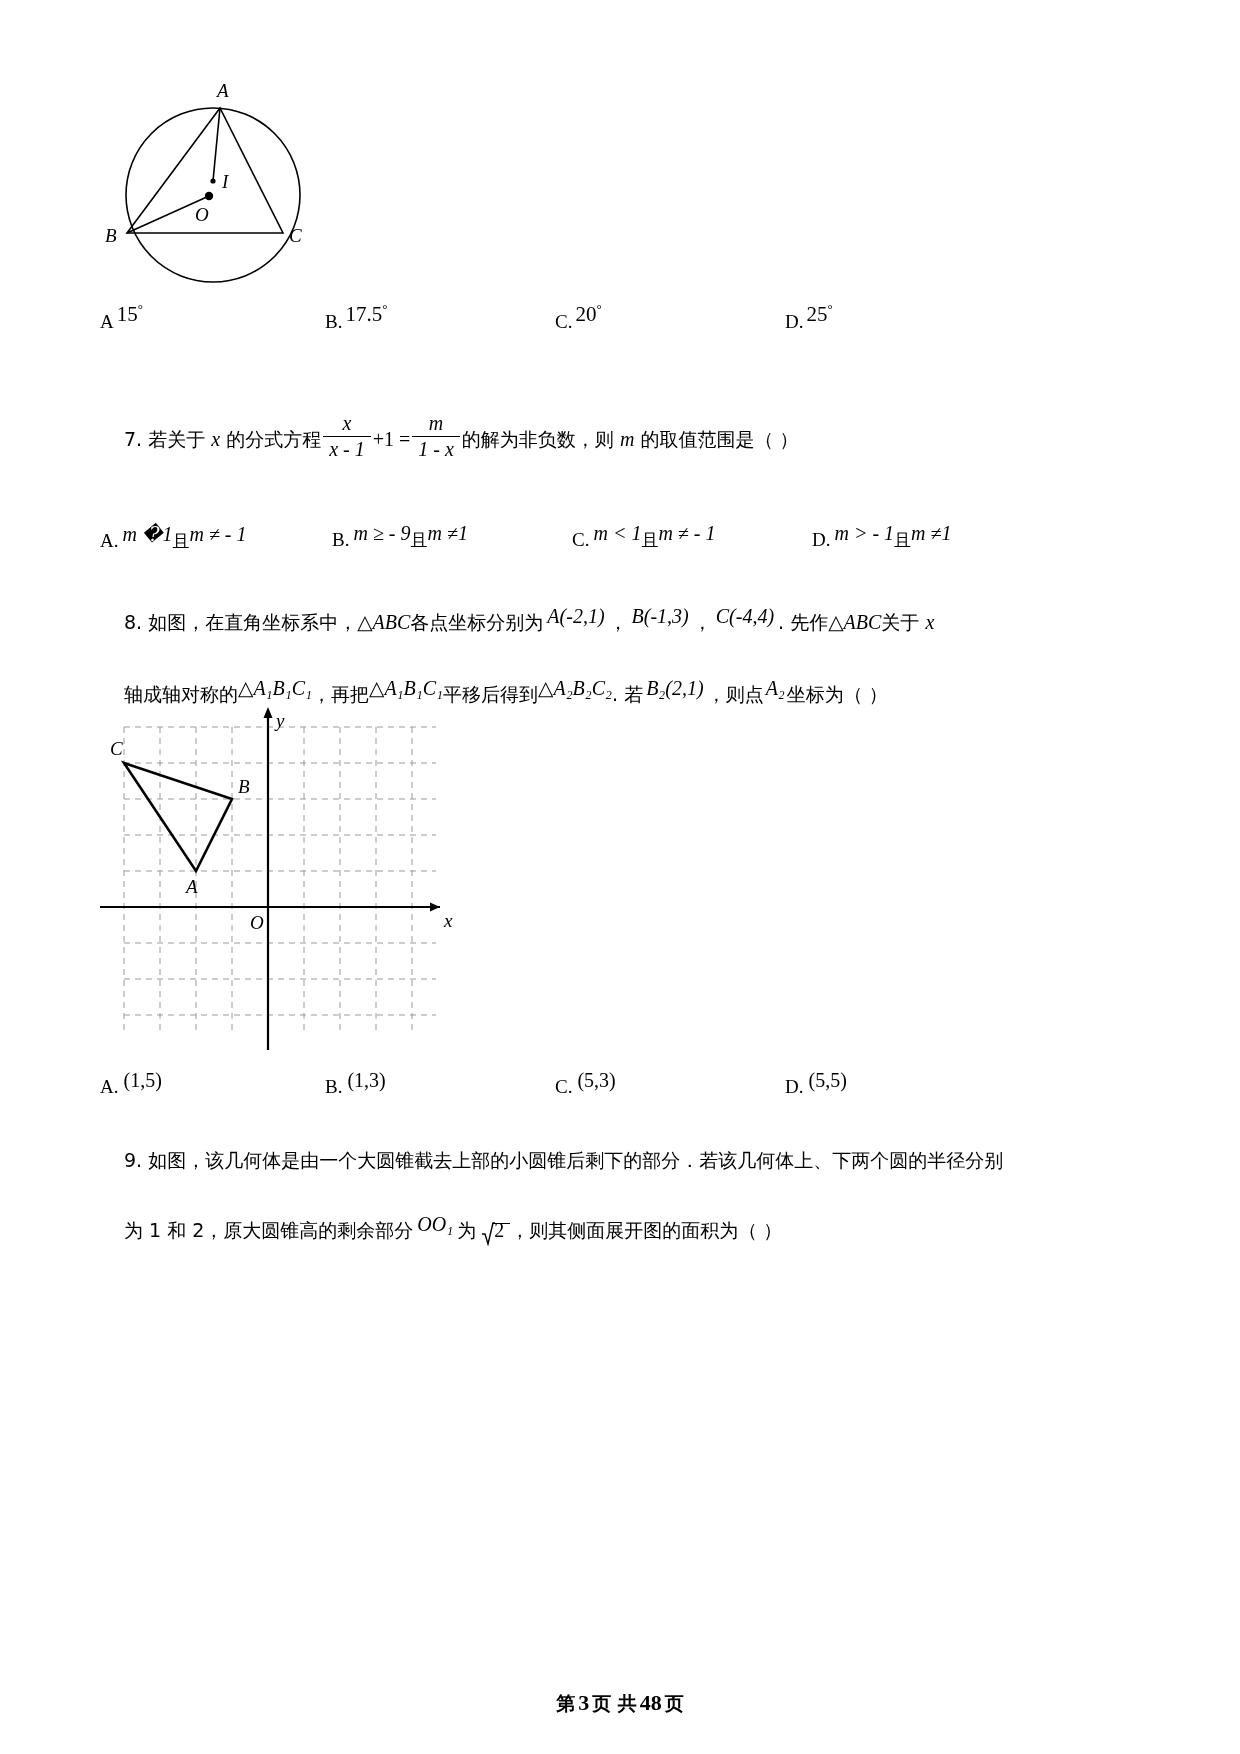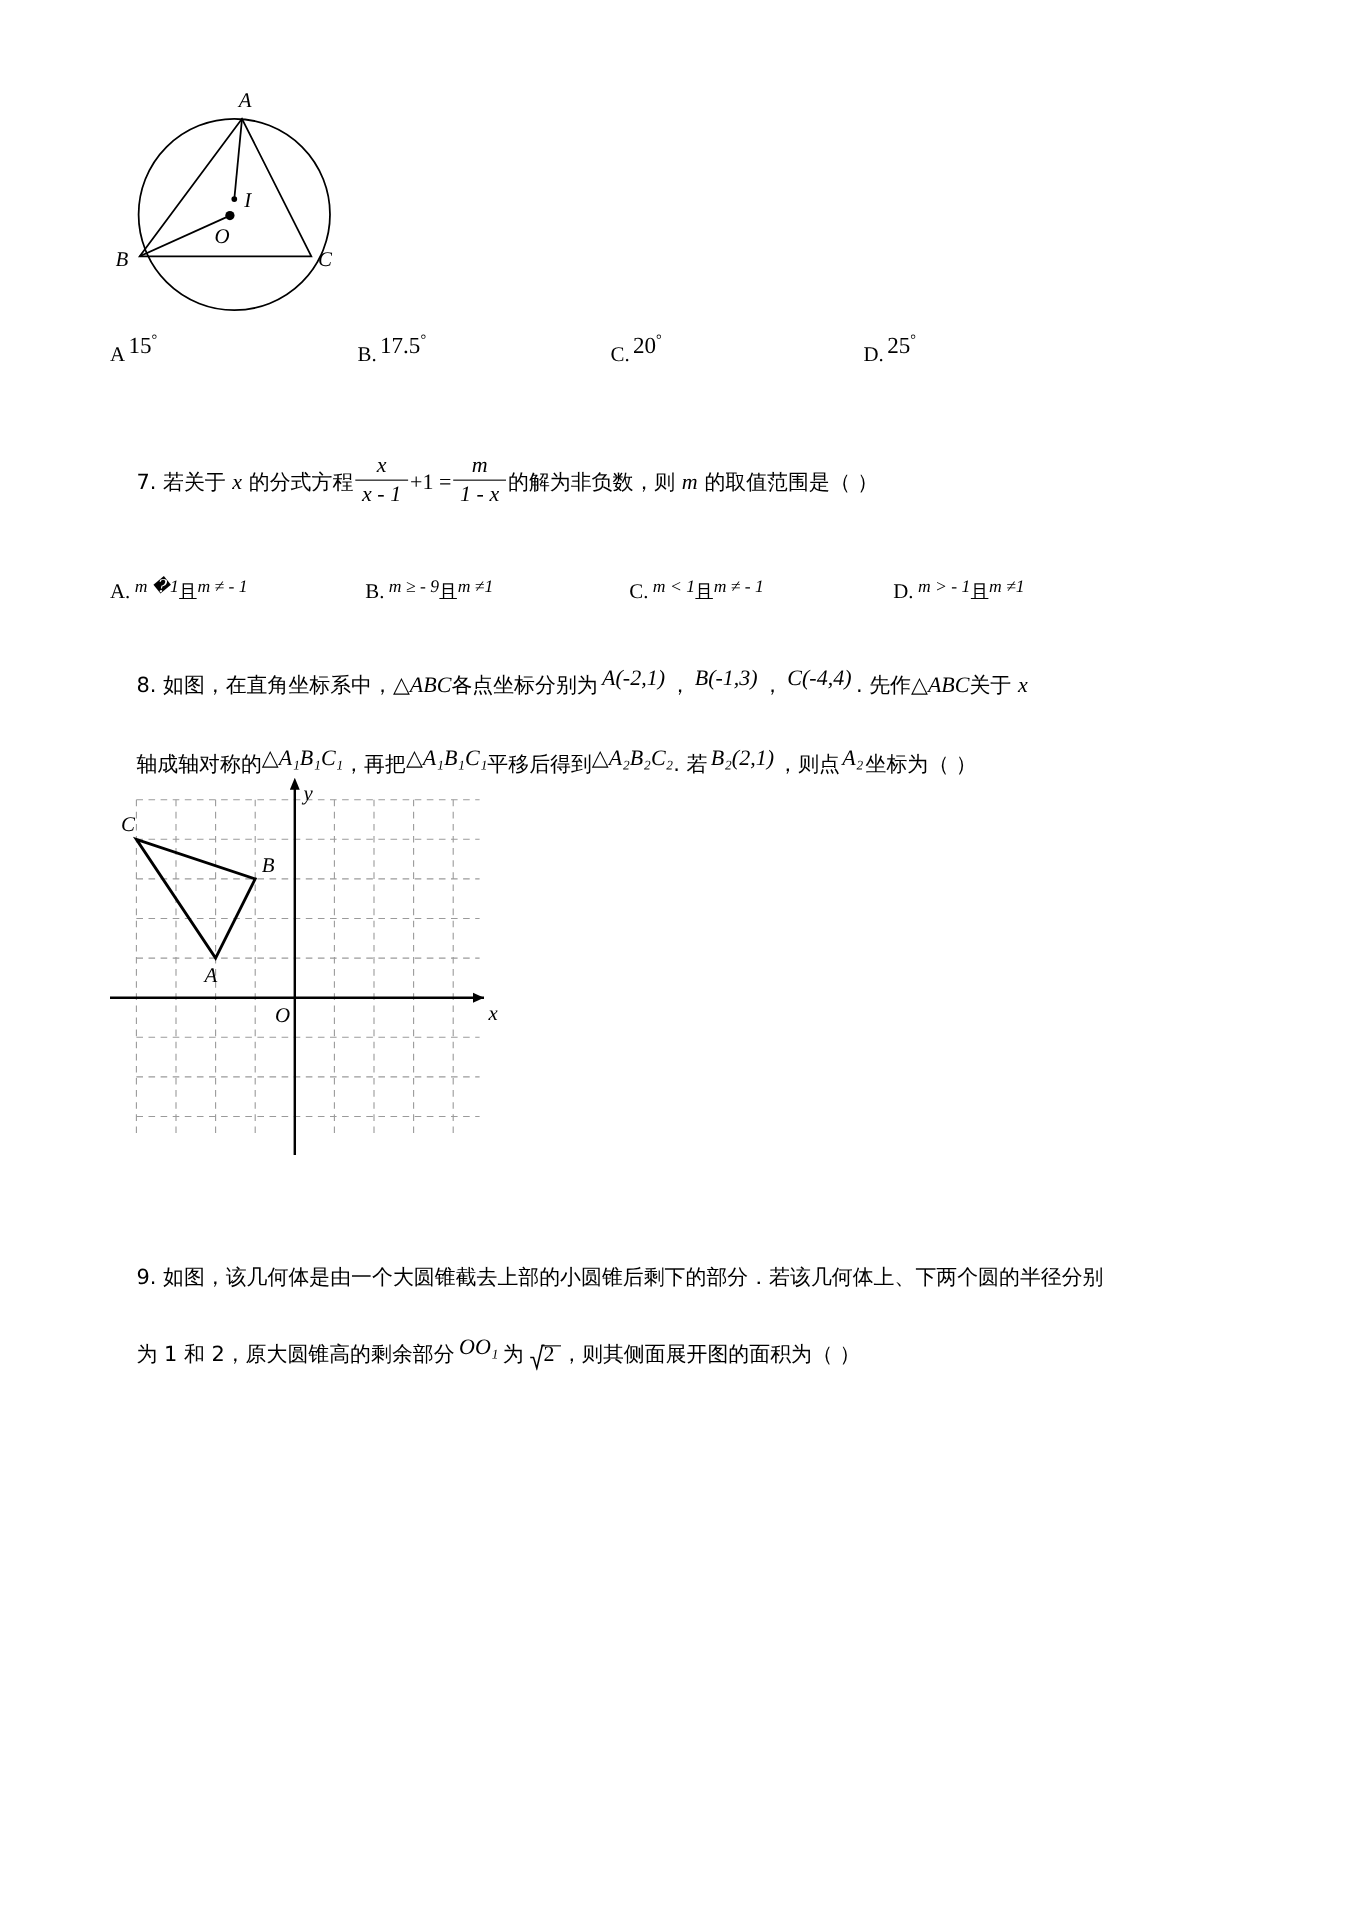--- a/index.html
+++ b/index.html
@@ -25,21 +25,21 @@
   
   .cn {
     font-family: "DejaVu Sans", "Liberation Sans", sans-serif;
     font-size: 19px;
     line-height: 1.2;
     white-space: nowrap;
   }
   .mi {
     font-family: "Liberation Serif", "DejaVu Serif", serif;
     font-style: italic;
-    font-size: 16px;
+    font-size: 20px;
   }
   .mn {
     font-family: "Liberation Serif", "DejaVu Serif", serif;
     font-size: 20px;
   }
   .opt-letter {
     font-family: "Liberation Serif", "DejaVu Serif", serif;
     font-size: 19px;
   }
 
@@ -243,26 +243,43 @@
     <polygon points="96,166 132,94 24,58" fill="none" stroke="#000" stroke-width="2.6"></polygon>
 
     <text x="86" y="188" font-family="Liberation Serif, serif" font-style="italic" font-size="19">A</text>
     <text x="138" y="88" font-family="Liberation Serif, serif" font-style="italic" font-size="19">B</text>
     <text x="10" y="50" font-family="Liberation Serif, serif" font-style="italic" font-size="19">C</text>
     <text x="150" y="224" font-family="Liberation Serif, serif" font-style="italic" font-size="19">O</text>
     <text x="344" y="222" font-family="Liberation Serif, serif" font-style="italic" font-size="19">x</text>
     <text x="176" y="22" font-family="Liberation Serif, serif" font-style="italic" font-size="19">y</text>
   </svg>
 
+  <div class="opt-row" style="top:1075px;">
+    <div class="opt-cell" style="left:0px;">
+      <span class="opt-letter">A.</span><span class="mn raise" style="margin-left:5px;">(1,5)</span>
+    </div>
+    <div class="opt-cell" style="left:225px;">
+      <span class="opt-letter">B.</span><span class="mn raise" style="margin-left:5px;">(1,3)</span>
+    </div>
+    <div class="opt-cell" style="left:455px;">
+      <span class="opt-letter">C.</span><span class="mn raise" style="margin-left:5px;">(5,3)</span>
+    </div>
+    <div class="opt-cell" style="left:685px;">
+      <span class="opt-letter">D.</span><span class="mn raise" style="margin-left:5px;">(5,5)</span>
+    </div>
+  </div>
 
   <div class="qline" style="left:100px; top:1148px;">
     <span>9.</span>
     <span>如图，该几何体是由一个大圆锥截去上部的小圆锥后剩下的部分．若该几何体上、下两个圆的半径分别</span>
   </div>
 
   <div class="qline" style="left:100px; top:1218px;">
     <span>为 1 和 2，原大圆锥高的剩余部分</span><span class="math it raise" style="margin:0 4px;">OO₁</span><span>为</span><span class="sqrt-wrap" style="display:inline-block; position:relative; margin:0 5px; vertical-align:-2px;"><svg width="14" height="26" viewBox="0 0 14 26" style="vertical-align:-7px;">
           <path d="M1,14 L4,14 L7,24 L12,3 L26,3" fill="none" stroke="#000" stroke-width="1.4"></path>
         </svg><span class="mn" style="position:relative; left:-1px; top:-2px;">2</span><span style="position:absolute; left:11px; top:3px; width:18px; height:1.4px; background:#000;"></span></span><span>，则其侧面展开图的面积为（  ）</span>
   </div>
 
+  <div id="footer">
+    <span>第</span><span class="pagenum" style="font-size:22px; margin:0 3px;">3</span><span>页 共</span><span class="pagenum" style="font-size:22px; margin:0 3px;">48</span><span>页</span>
+  </div>
 
 </div>
 
 </body></html>

